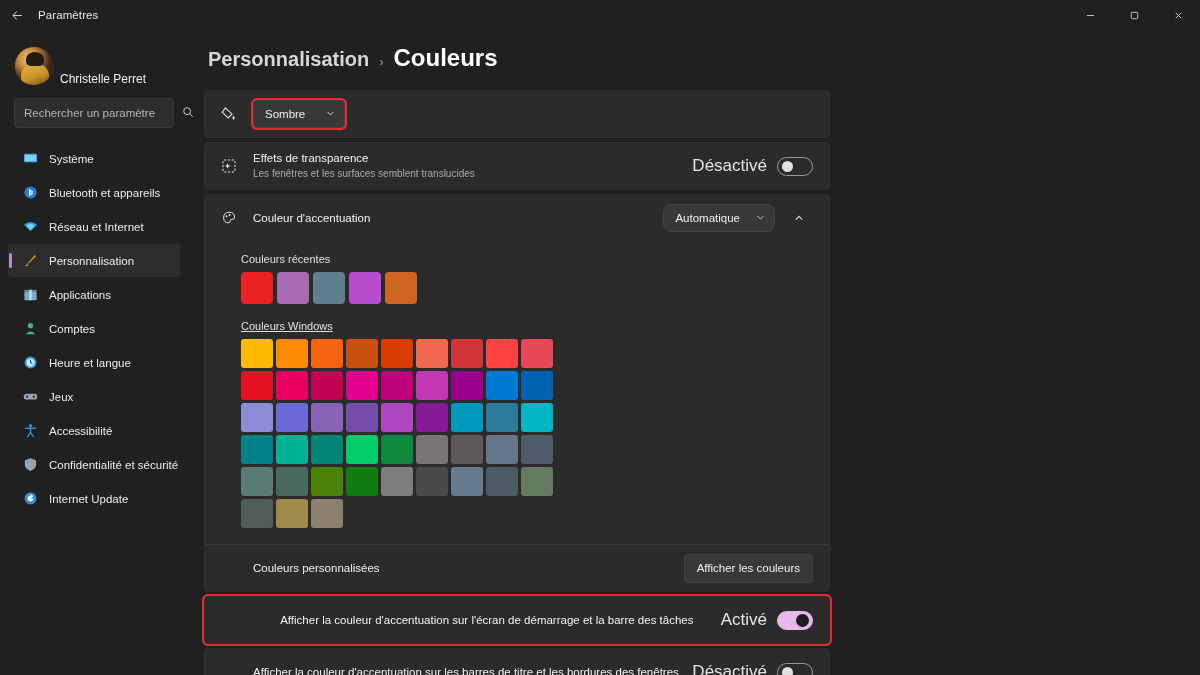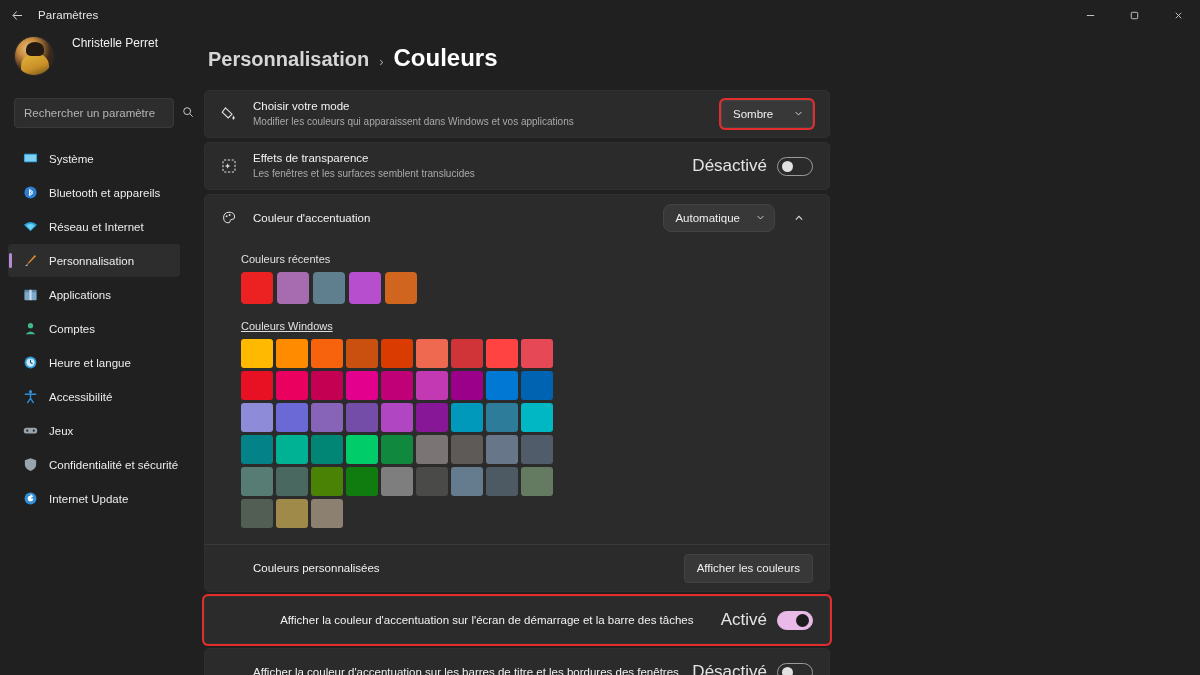--- a/index.html
+++ b/index.html
@@ -38,21 +38,21 @@
   
   .shell { display: flex; height: 645px; width: 100%; }
 
   
   .sidebar {
     width: 188px; flex: 0 0 188px;
     background: #202020;
     padding: 0 8px;
   }
   .profile {
-    display: flex; align-items: flex-start; gap: 18px;
+    display: flex; align-items: flex-end; gap: 6px;
     padding: 6px 0 6px 6px; height: 62px;
   }
   .avatar {
     width: 40px; height: 40px; border-radius: 50%;
     background: radial-gradient(circle at 35% 30%, #e8c07a 0%, #c98a3e 28%, #3c2a1c 60%, #241a12 100%);
     position: relative; overflow: hidden; flex: 0 0 40px;
     border: 1px solid #2b2b2b;
   }
   .avatar::after {
     content:""; position:absolute; left:6px; top:16px; width:28px; height:26px;
@@ -302,36 +302,36 @@
               <circle cx="8" cy="8" r="4.4" fill="#cfeafa"></circle>
               <path d="M8 5 V8 L10.2 9.4" stroke="#16486e" stroke-width="1.1" fill="none"></path>
             </svg>
         </span>
         <span>Heure et langue</span>
       </div>
 
       <div class="nav-item">
         <span class="nav-ico">
           <svg width="15" height="15" viewBox="0 0 16 16">
-              <circle cx="8" cy="2.8" r="1.7" fill="#2f8fd8"></circle>
-              <path d="M2.5 5.6 H13.5 M8 5 V10 M8 10 L5 14.5 M8 10 L11 14.5" stroke="#2f8fd8" stroke-width="1.5" fill="none" stroke-linecap="round"></path>
-            </svg>
-        </span>
-        <span>Accessibilité</span>
-      </div>
-
-      <div class="nav-item">
-        <span class="nav-ico">
-          <svg width="15" height="15" viewBox="0 0 16 16">
               <rect x="0.8" y="5" width="14.4" height="6.3" rx="3.1" fill="#9aa4ad"></rect>
               <circle cx="4.5" cy="8.2" r="1.2" fill="#2b2b2b"></circle>
               <circle cx="11.5" cy="8.2" r="1.2" fill="#2b2b2b"></circle>
             </svg>
         </span>
         <span>Jeux</span>
+      </div>
+
+      <div class="nav-item">
+        <span class="nav-ico">
+          <svg width="15" height="15" viewBox="0 0 16 16">
+              <circle cx="8" cy="2.8" r="1.7" fill="#2f8fd8"></circle>
+              <path d="M2.5 5.6 H13.5 M8 5 V10 M8 10 L5 14.5 M8 10 L11 14.5" stroke="#2f8fd8" stroke-width="1.5" fill="none" stroke-linecap="round"></path>
+            </svg>
+        </span>
+        <span>Accessibilité</span>
       </div>
 
       <div class="nav-item">
         <span class="nav-ico">
           <svg width="15" height="15" viewBox="0 0 16 16">
               <path d="M8 1.2 L14 3.5 V8 Q14 12.4 8 14.8 Q2 12.4 2 8 V3.5 Z" fill="#9aa4ad"></path>
             </svg>
         </span>
         <span>Confidentialité et sécurité</span>
       </div>
@@ -359,24 +359,20 @@
 
     <div class="content">
 
       <div class="card">
         <div class="row">
           <div class="row-ico">
             <svg width="16" height="16" viewBox="0 0 16 16">
               <path d="M4.5 1.8 L11 8.2 L7.2 12 L1.2 6.2 Z" fill="none" stroke="#e2e2e2" stroke-width="1.1"></path>
               <path d="M12.6 9.4 Q14.3 11.6 13.4 12.9 Q12.4 14 11.6 12.9 Q10.8 11.6 12.6 9.4 Z" fill="#e2e2e2"></path>
             </svg>
-          </div>
-          <div class="row-text">
-            <div class="row-title">Choisir votre mode</div>
-            <div class="row-sub">Modifier les couleurs qui apparaissent dans Windows et vos applications</div>
           </div>
           <div class="row-right">
             <div class="select hl-box">
               <span>Sombre</span>
               <span class="chev">
                 <svg width="9" height="9" viewBox="0 0 10 10">
                     <path d="M1.8 3.4 L5 6.6 L8.2 3.4" stroke="#cfcfcf" stroke-width="1.1" fill="none"></path>
                   </svg>
               </span>
             </div>

